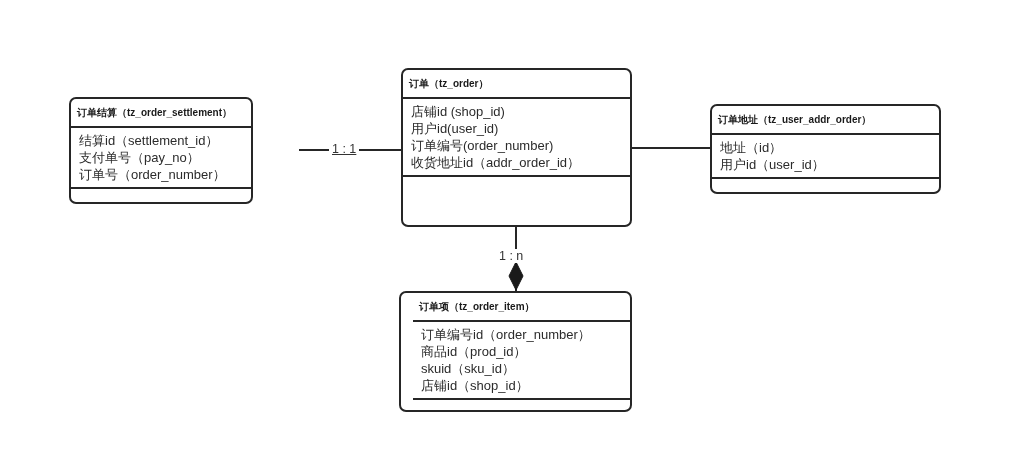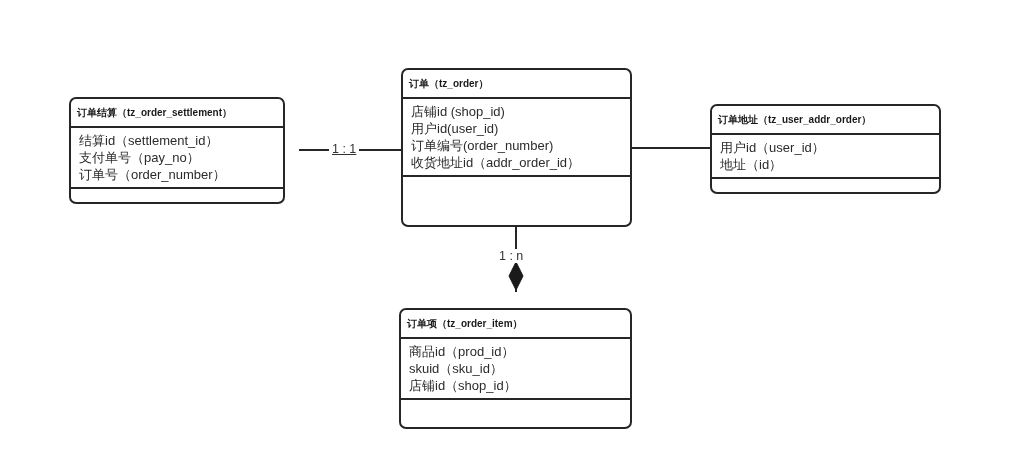--- a/index.html
+++ b/index.html
@@ -86,30 +86,30 @@
     font-size: 12.5px;
     line-height: 14px;
     color: #333333;
     background: #ffffff;
     padding: 0 3px;
     white-space: nowrap;
   }
 
   
   #entity-order-settlement {
-    left: 69px;  top: 97px;  width: 216px; height: 107px;
+    left: 69px;  top: 97px;  width: 184px; height: 107px;
   }
   #entity-order {
     left: 401px; top: 68px;  width: 231px; height: 159px;
   }
   #entity-user-addr-order {
     left: 710px; top: 104px; width: 231px; height: 90px;
   }
   #entity-order-item {
-    left: 399px; top: 308px; width: 233px; height: 121px;
+    left: 399px; top: 291px; width: 233px; height: 121px; padding-left: 12px;
   }
 
   #rel-label-one-one {
     left: 329px; top: 142px; text-decoration: underline;
   }
   #rel-label-one-many {
     left: 496px; top: 249px;
   }
 </style>
 </head>
@@ -149,31 +149,32 @@
         <div class="attr-row">收货地址id（addr_order_id）</div>
       </div>
       <div class="entity-footer"></div>
     </div>
   </div>
 
   <div class="entity" id="entity-user-addr-order">
     <div class="entity-inner">
       <div class="entity-title">订单地址（tz_user_addr_order）</div>
       <div class="entity-attrs">
+        <div class="attr-row">地址（id）</div>
         <div class="attr-row">用户id（user_id）</div>
-        <div class="attr-row">地址（id）</div>
       </div>
       <div class="entity-footer"></div>
     </div>
   </div>
 
   <div class="entity" id="entity-order-item">
     <div class="entity-inner">
       <div class="entity-title">订单项（tz_order_item）</div>
       <div class="entity-attrs">
+        <div class="attr-row">订单编号id（order_number）</div>
         <div class="attr-row">商品id（prod_id）</div>
         <div class="attr-row">skuid（sku_id）</div>
         <div class="attr-row">店铺id（shop_id）</div>
       </div>
       <div class="entity-footer"></div>
     </div>
   </div>
 
   <div class="rel-label" id="rel-label-one-one">1 : 1</div>
 

